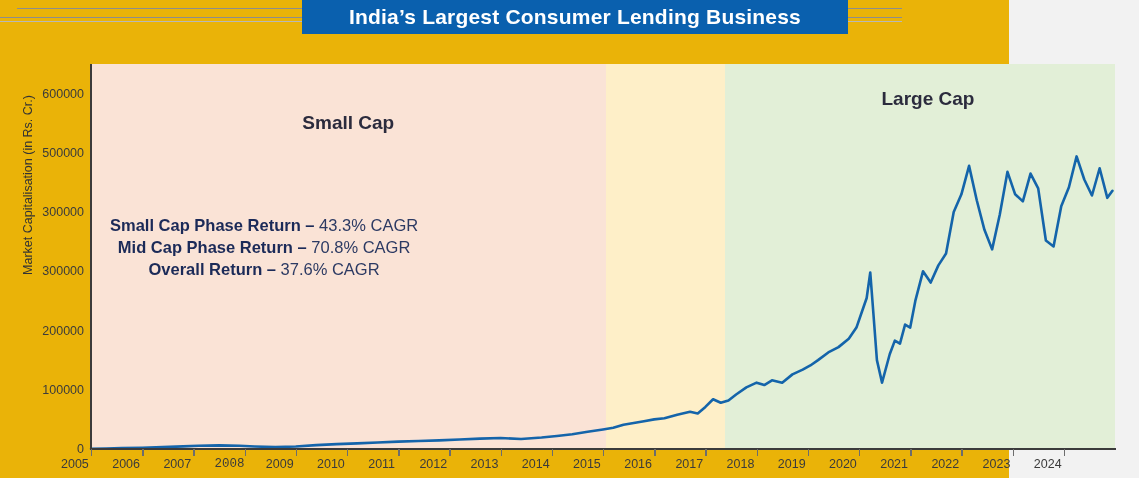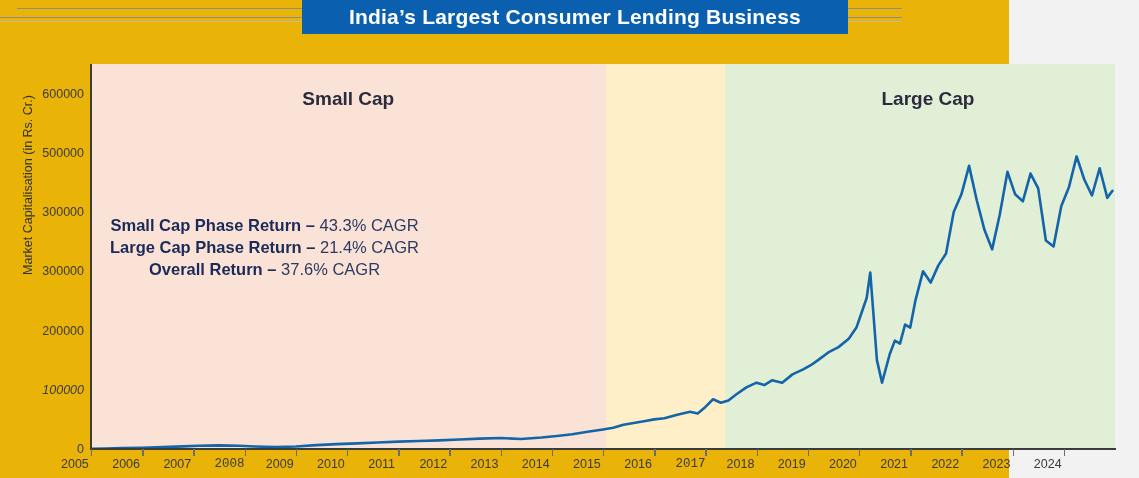--- a/index.html
+++ b/index.html
@@ -186,36 +186,36 @@
 
   <div id="title-banner">
     <span id="title-text">India’s Largest Consumer Lending Business</span>
   </div>
 
   <div id="plot-area">
     <div class="phase-band" id="band-small" style="left: 0px; width: 514.56px; background: rgb(250, 227, 214);"></div>
     <div class="phase-band" id="band-mid" style="left: 514.56px; width: 119.296px; background: rgb(254, 239, 200);"></div>
     <div class="phase-band" id="band-large" style="left: 633.856px; width: 390.144px; background: rgb(226, 239, 215);"></div>
 
-    <div class="phase-label" id="label-small" style="left: 0px; width: 514.56px;">Small Cap</div>
+    <div class="phase-label" id="label-small" style="left: 0px; width: 514.56px; margin-top: 24px;">Small Cap</div>
     <div class="phase-label" id="label-large" style="left: 633.856px; width: 390.144px; padding-left: 8px;">Large Cap</div>
   </div>
 
   <svg id="series-svg" viewBox="0 0 1024 385" preserveAspectRatio="none">
     <polyline id="series-path" fill="none" stroke="#1464aa" stroke-width="2.6" stroke-linejoin="round" stroke-linecap="round" points="0.00,384.70 15.36,384.47 30.72,384.17 51.20,383.70 71.68,383.10 92.16,382.33 107.52,381.68 128.00,381.33 148.48,381.80 163.84,382.45 184.32,383.10 204.80,382.51 225.28,381.15 245.76,380.14 266.24,379.37 286.72,378.48 307.20,377.60 327.68,377.00 348.16,376.41 368.64,375.52 389.12,374.63 409.60,374.04 430.08,374.93 450.56,373.45 465.92,371.97 481.28,370.19 496.64,367.82 512.00,365.45 522.24,363.68 532.48,360.72 542.72,358.94 552.96,357.16 563.20,355.38 573.44,354.20 586.24,350.65 599.04,347.68 606.72,349.46 614.40,342.95 622.08,335.25 629.76,338.80 637.44,336.43 645.12,330.51 655.36,323.40 665.60,318.66 673.28,321.03 680.96,316.29 691.20,318.66 701.44,310.37 711.68,305.63 719.36,301.48 727.04,296.15 737.28,288.45 747.52,283.12 757.76,274.83 765.44,263.58 770.56,248.77 775.68,233.96 779.26,208.49 782.34,248.77 785.92,296.15 791.04,318.66 798.72,290.23 803.84,276.61 808.96,279.57 814.08,260.62 819.20,263.58 824.32,236.92 832.00,207.31 839.68,218.56 847.36,201.38 855.04,189.54 862.72,148.08 870.40,130.31 878.08,101.88 885.76,136.23 893.44,165.85 901.12,185.39 908.80,150.45 916.48,107.80 924.16,130.31 931.84,137.42 939.52,109.58 947.20,124.38 954.88,176.51 962.56,182.43 970.24,142.15 977.92,123.20 985.60,92.40 993.28,115.50 1000.96,131.49 1008.64,104.25 1016.32,133.86 1021.44,126.75"></polyline>
   </svg>
 
   <div id="y-axis-line"></div>
   <div id="x-axis-line"></div>
 
   <div id="y-axis-title">Market Capitalisation (in Rs. Cr.)</div>
 
   <div id="y-tick-wrap">
       <div class="y-tick-label" style="top: 449px;">0</div>
-      <div class="y-tick-label" style="top: 389.769px; font-style: italic;">100000</div>
+      <div class="y-tick-label" style="top: 389.769px;">100000</div>
       <div class="y-tick-label" style="top: 330.538px;">200000</div>
       <div class="y-tick-label" style="top: 271.308px;">300000</div>
       <div class="y-tick-label" style="top: 212.077px;">300000</div>
       <div class="y-tick-label" style="top: 152.846px;">500000</div>
       <div class="y-tick-label" style="top: 93.6154px;">600000</div>
     </div>
   <div id="x-tick-wrap">
       <div class="x-tick-mark" style="left: 91px;"></div>
       <div class="x-tick-label" style="left: 91px;">2005</div>
       <div class="x-tick-mark" style="left: 142.2px;"></div>
@@ -234,21 +234,21 @@
       <div class="x-tick-label" style="left: 449.4px;">2012</div>
       <div class="x-tick-mark" style="left: 500.6px;"></div>
       <div class="x-tick-label" style="left: 500.6px;">2013</div>
       <div class="x-tick-mark" style="left: 551.8px;"></div>
       <div class="x-tick-label" style="left: 551.8px;">2014</div>
       <div class="x-tick-mark" style="left: 603px;"></div>
       <div class="x-tick-label" style="left: 603px;">2015</div>
       <div class="x-tick-mark" style="left: 654.2px;"></div>
       <div class="x-tick-label" style="left: 654.2px;">2016</div>
       <div class="x-tick-mark" style="left: 705.4px;"></div>
-      <div class="x-tick-label" style="left: 705.4px; font-family: Liberation Mono, monospace;">2017</div>
+      <div class="x-tick-label" style="left: 705.4px;">2017</div>
       <div class="x-tick-mark" style="left: 756.6px;"></div>
       <div class="x-tick-label" style="left: 756.6px;">2018</div>
       <div class="x-tick-mark" style="left: 807.8px;"></div>
       <div class="x-tick-label" style="left: 807.8px;">2019</div>
       <div class="x-tick-mark" style="left: 859px;"></div>
       <div class="x-tick-label" style="left: 859px;">2020</div>
       <div class="x-tick-mark" style="left: 910.2px;"></div>
       <div class="x-tick-label" style="left: 910.2px;">2021</div>
       <div class="x-tick-mark" style="left: 961.4px;"></div>
       <div class="x-tick-label" style="left: 961.4px;">2022</div>
@@ -257,22 +257,22 @@
       <div class="x-tick-mark" style="left: 1063.8px;"></div>
       <div class="x-tick-label" style="left: 1063.8px;">2024</div>
     </div>
 
   <div id="annotation">
     <div class="ann-line">
       <span class="k">Small Cap Phase Return –</span>
       <span class="v">43.3% CAGR</span>
     </div>
     <div class="ann-line">
-      <span class="k">Large Cap Phase Return –</span>
-      <span class="v">21.4% CAGR</span>
+      <span class="k">Mid Cap Phase Return –</span>
+      <span class="v">70.8% CAGR</span>
     </div>
     <div class="ann-line">
       <span class="k">Overall Return –</span>
       <span class="v">37.6% CAGR</span>
     </div>
   </div>
 
 </div>
 
 </body></html>

